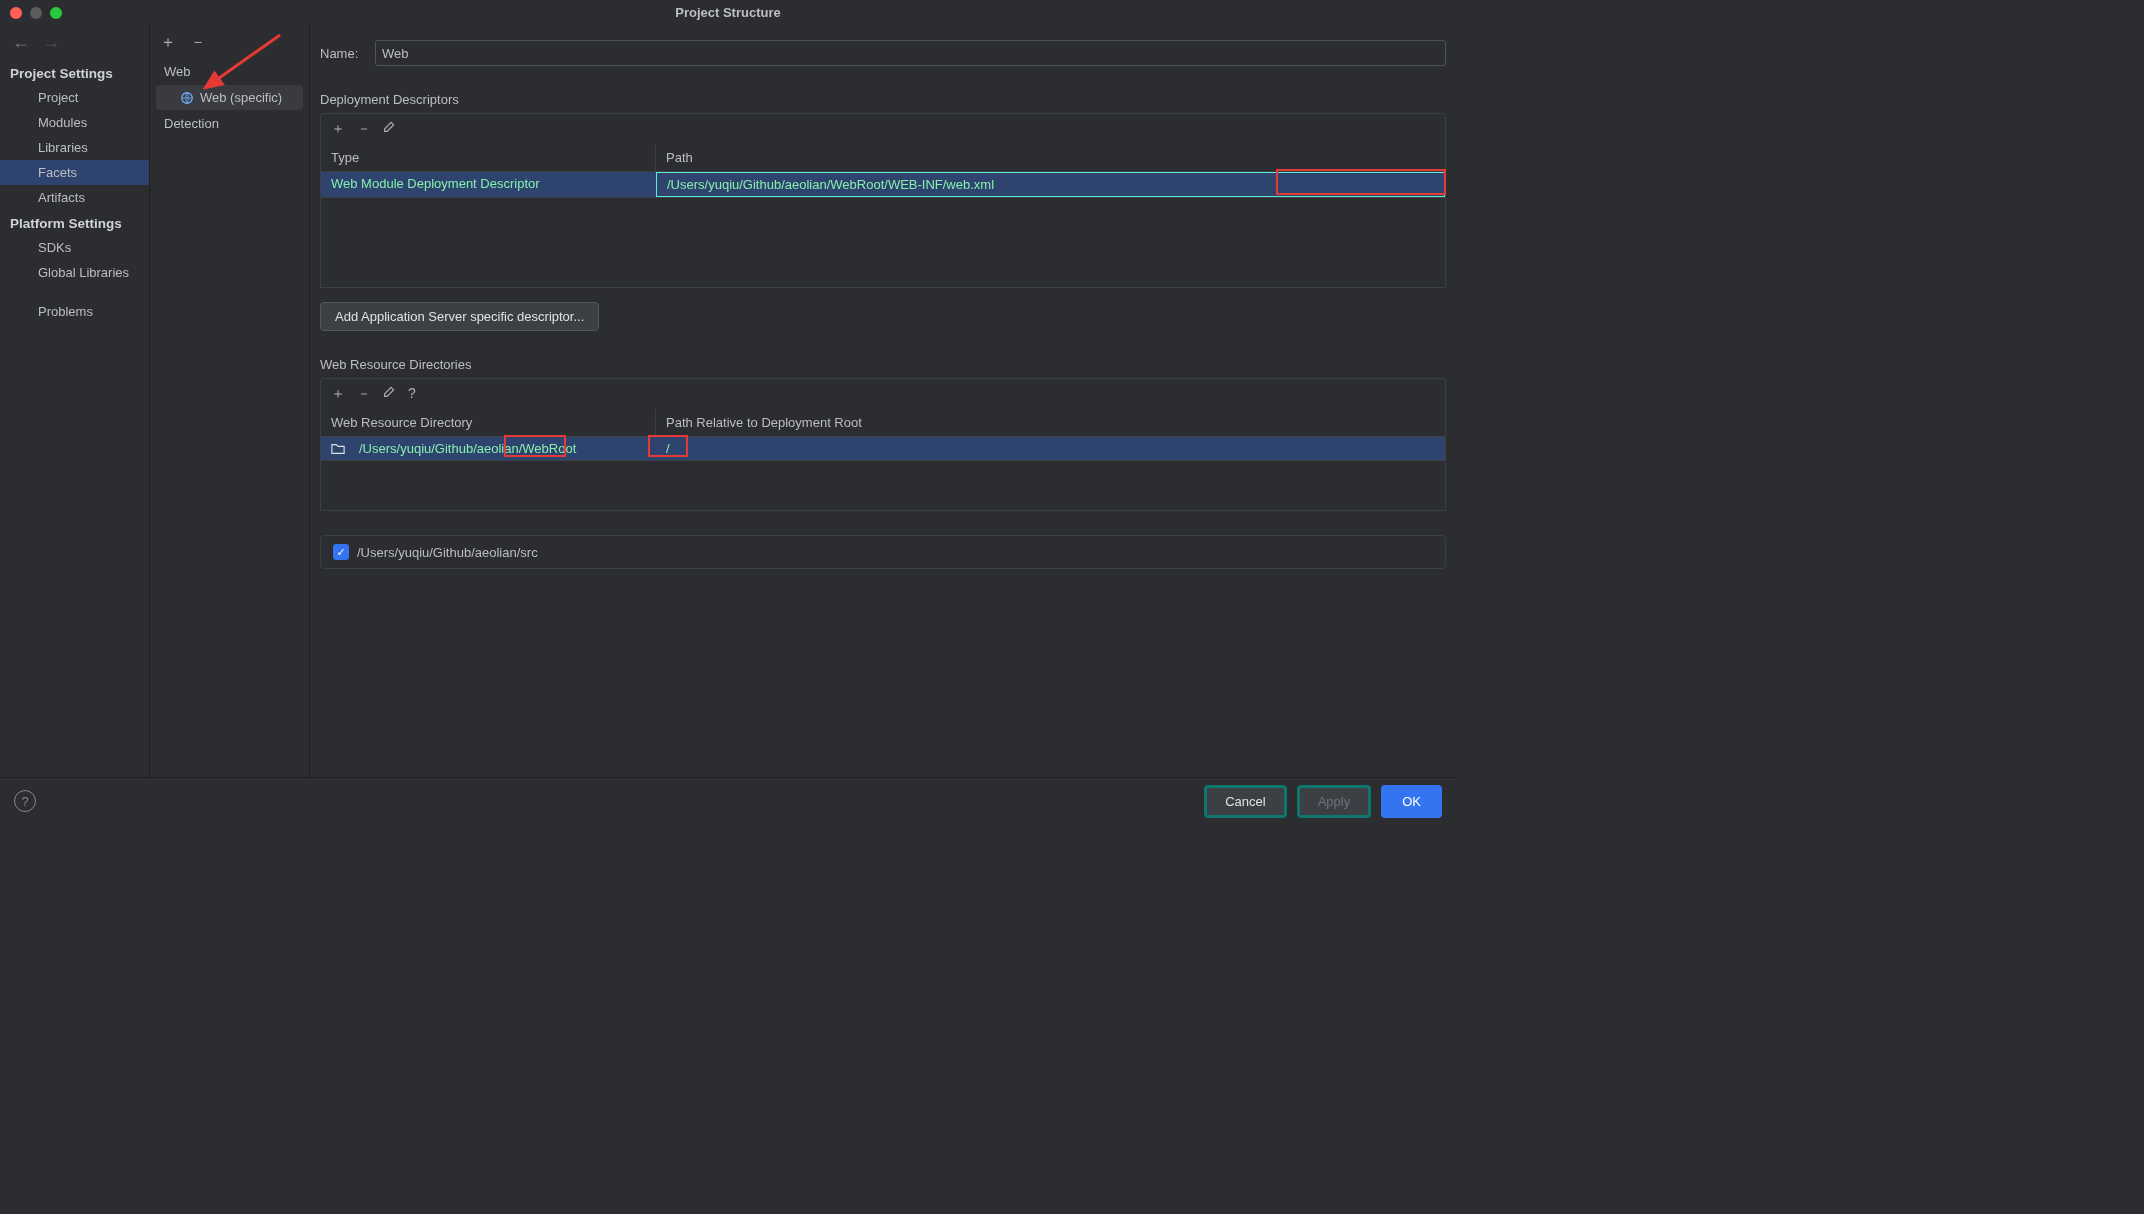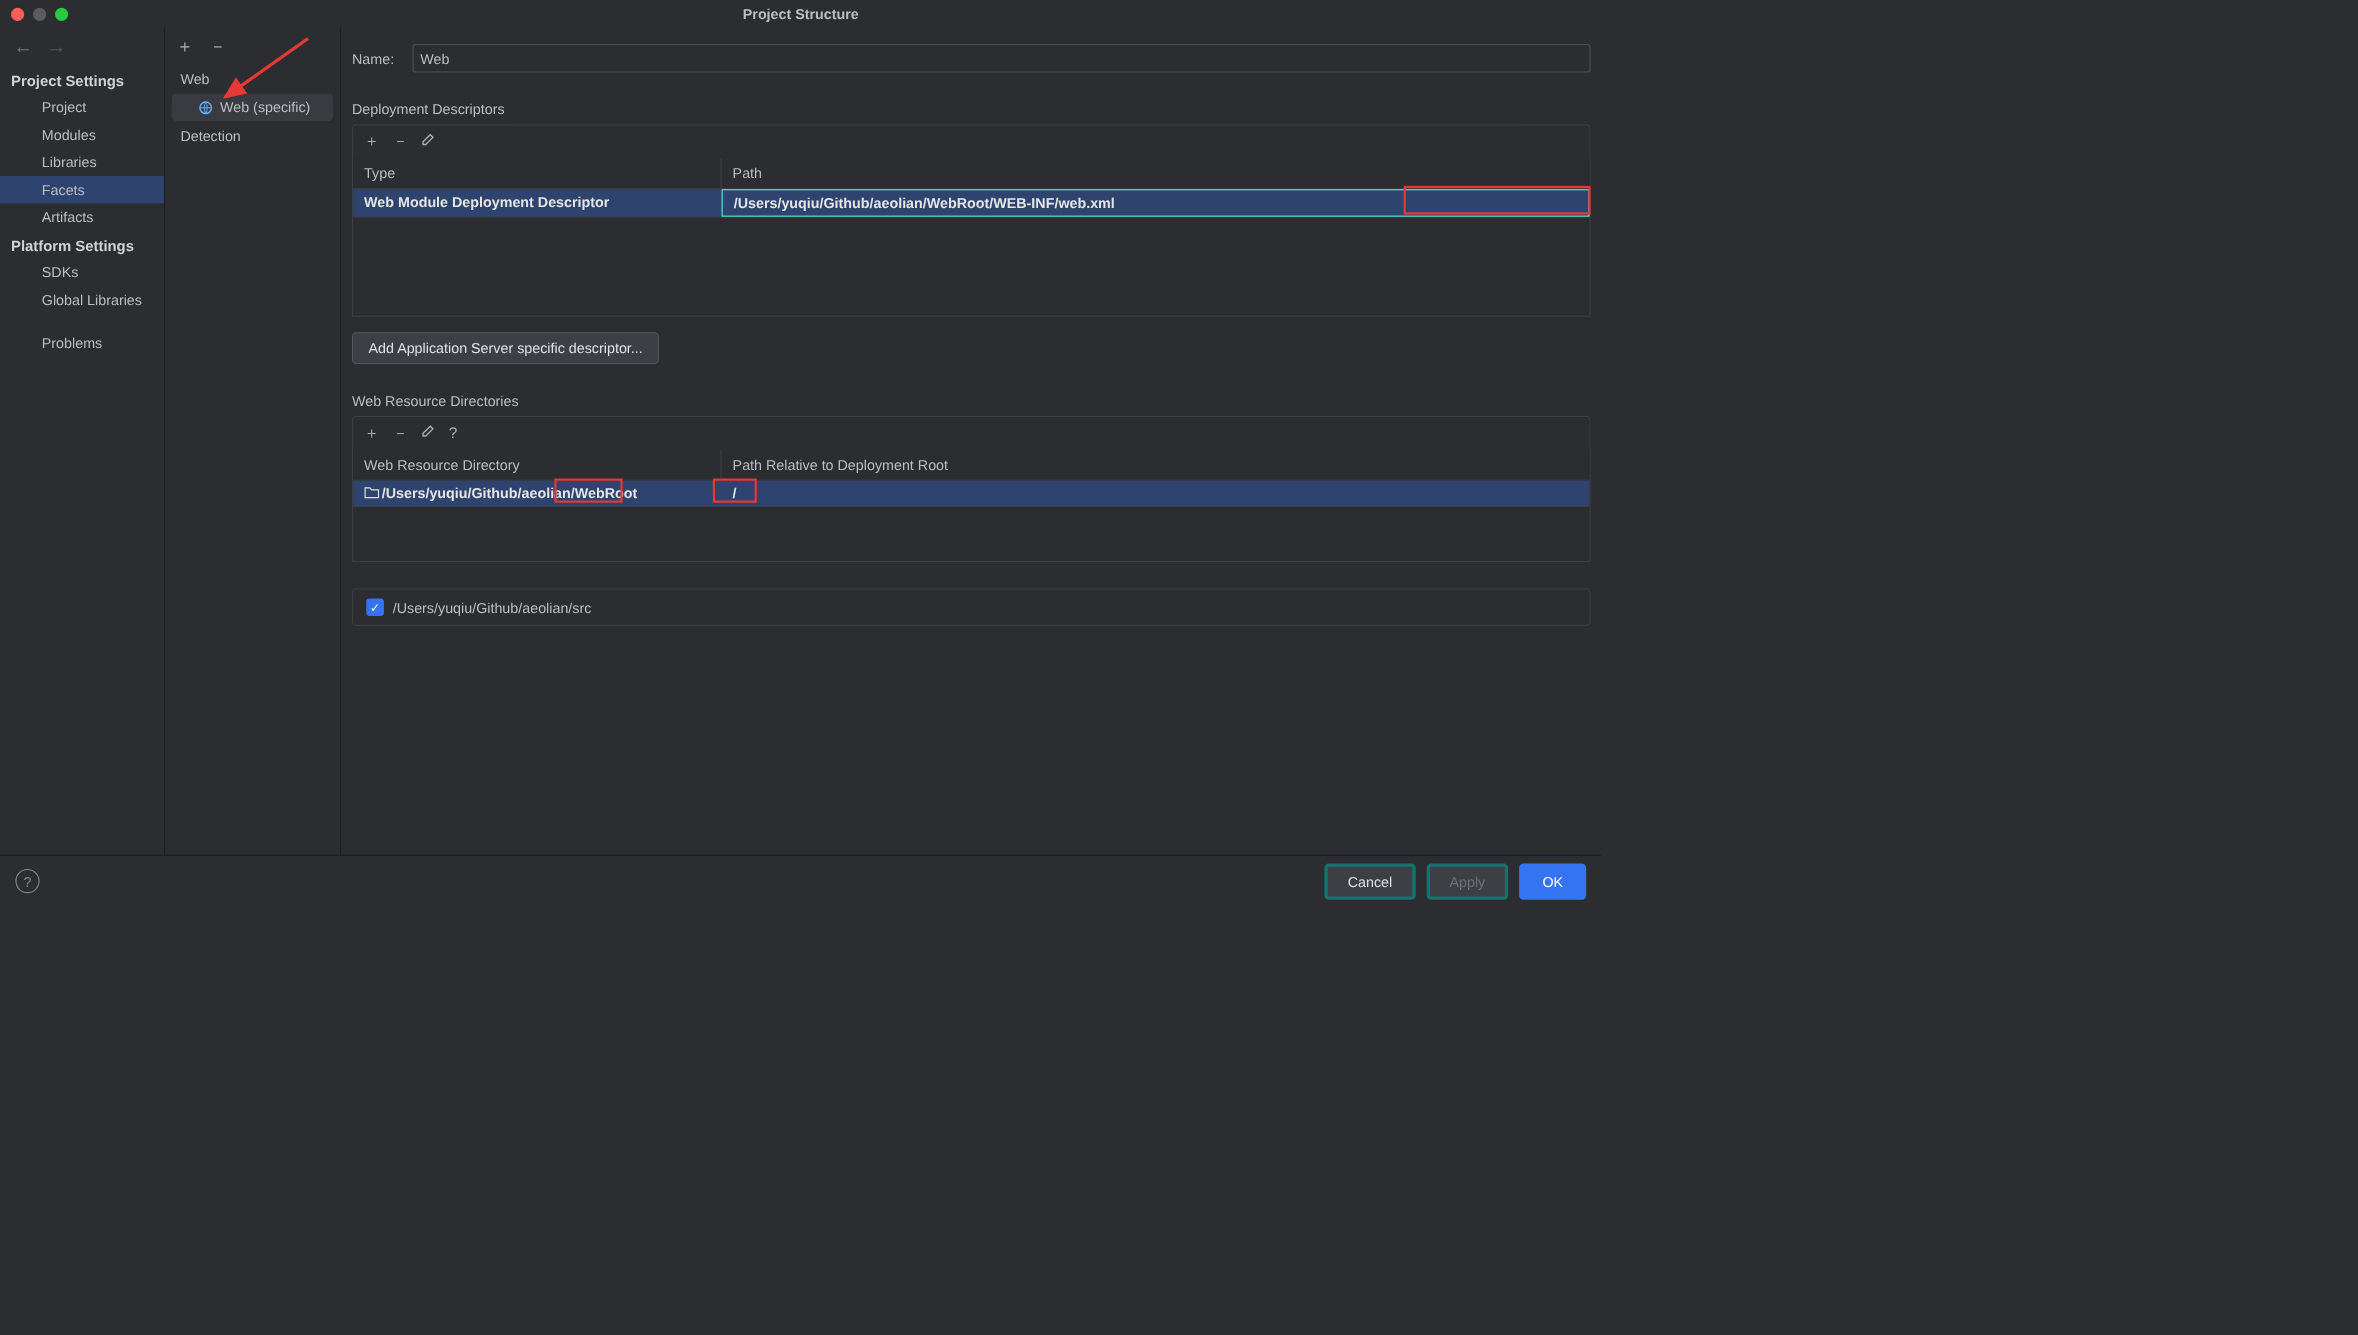--- a/index.html
+++ b/index.html
@@ -95,39 +95,39 @@
   .mini-toolbar .toolbar-btn { font-size: 14px; }
 
   .table { border: 1px solid #3c3f44; border-top: none; }
   .table-head-row { display: flex; background: #2b2d30; border-bottom: 1px solid #3c3f44; }
   .th { padding: 6px 10px; color: #bcbec4; }
   .th-dd-type { width: 335px; border-right: 1px solid #3c3f44; }
   .th-dd-path { flex: 1; }
   .table-body { }
   .tr { display: flex; }
   .tr.selected { background: #2e436e; }
-  .td { padding: 4px 10px; color: #e5e5e5; font-weight: bold; }
+  .td { padding: 4px 10px; color: #86efac; }
   .td-dd-type { width: 335px; }
   .td-dd-path { flex: 1; border: 1px solid #5eead4; position: relative; }
   .red-box-overlay { position: absolute; border: 2px solid #e53935; pointer-events: none; }
 
   .dd-body { height: 90px; background: #2b2d30; border: 1px solid #3c3f44; border-top:none; }
 
   .add-descriptor-btn {
     margin-top: 14px;
     background: #3c3f44; border: 1px solid #54575d; color: #dfe1e5;
     padding: 6px 14px; border-radius: 4px; font-size: 13px; cursor: pointer;
     width: fit-content;
   }
 
   
   .wrd-table { border: 1px solid #3c3f44; border-top: none; }
   .th-wrd-dir { width: 335px; border-right: 1px solid #3c3f44; }
   .th-wrd-path { flex: 1; }
-  .td-wrd-dir { width: 335px; display:flex; gap:2px; position: relative; }
+  .td-wrd-dir { width: 335px; display:flex; align-items:center; gap:14px; position: relative; }
   .td-wrd-path { flex: 1; position: relative; }
   .folder-icon { width:14px; height:14px; flex-shrink:0; }
   .wrd-body-extra { height: 50px; background: #2b2d30; border: 1px solid #3c3f44; border-top:none; }
 
   .source-roots { margin-top: 16px; }
   .source-root-row { display: flex; align-items:center; gap:8px; padding: 8px 12px; border: 1px solid #3c3f44; border-radius: 4px; margin-top:8px; }
   .checkbox { width:16px; height:16px; background:#3574f0; border-radius:3px; display:flex; align-items:center; justify-content:center; color:white; font-size:11px; }
 
   
   .footer {

